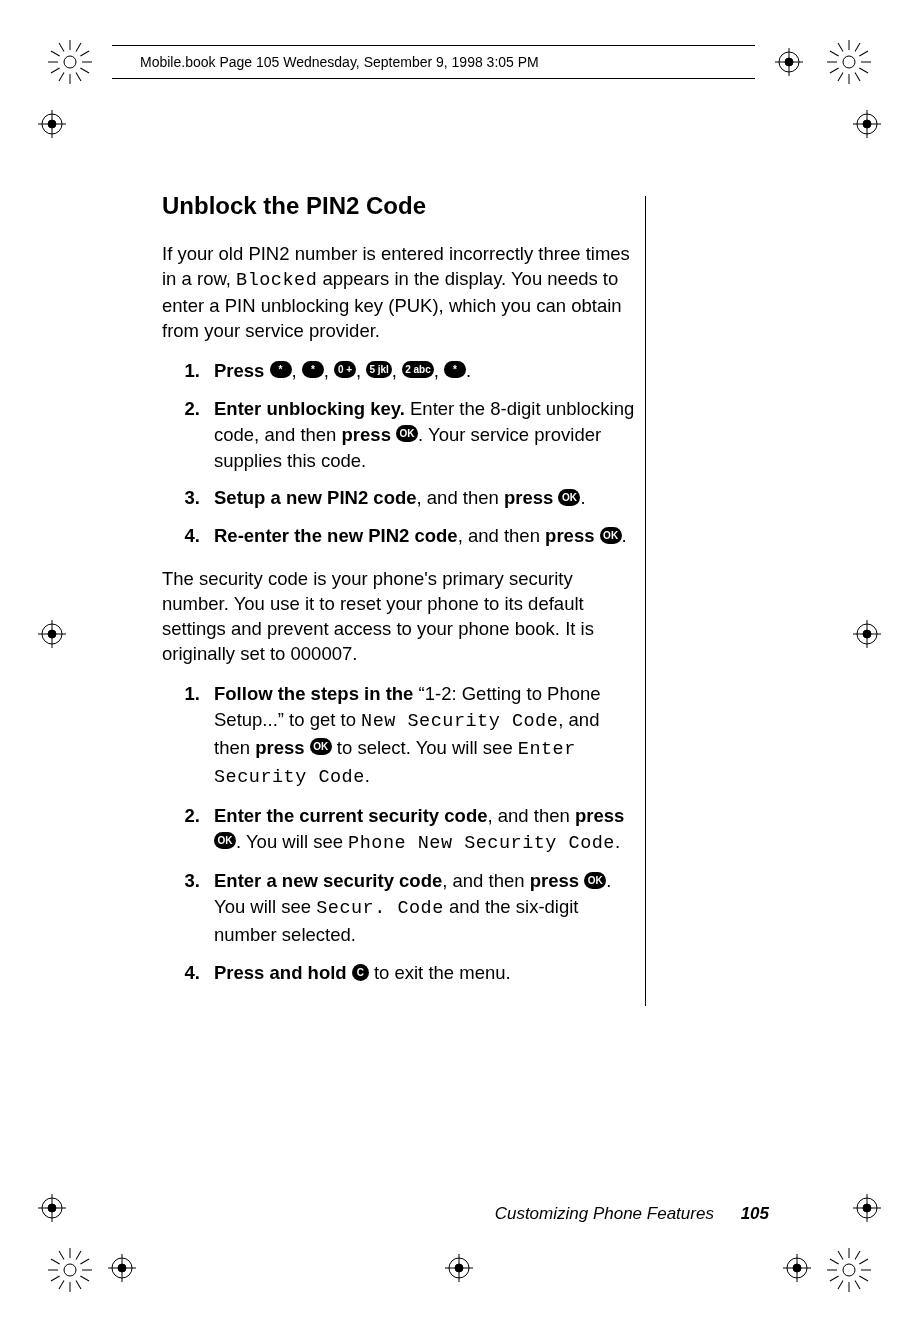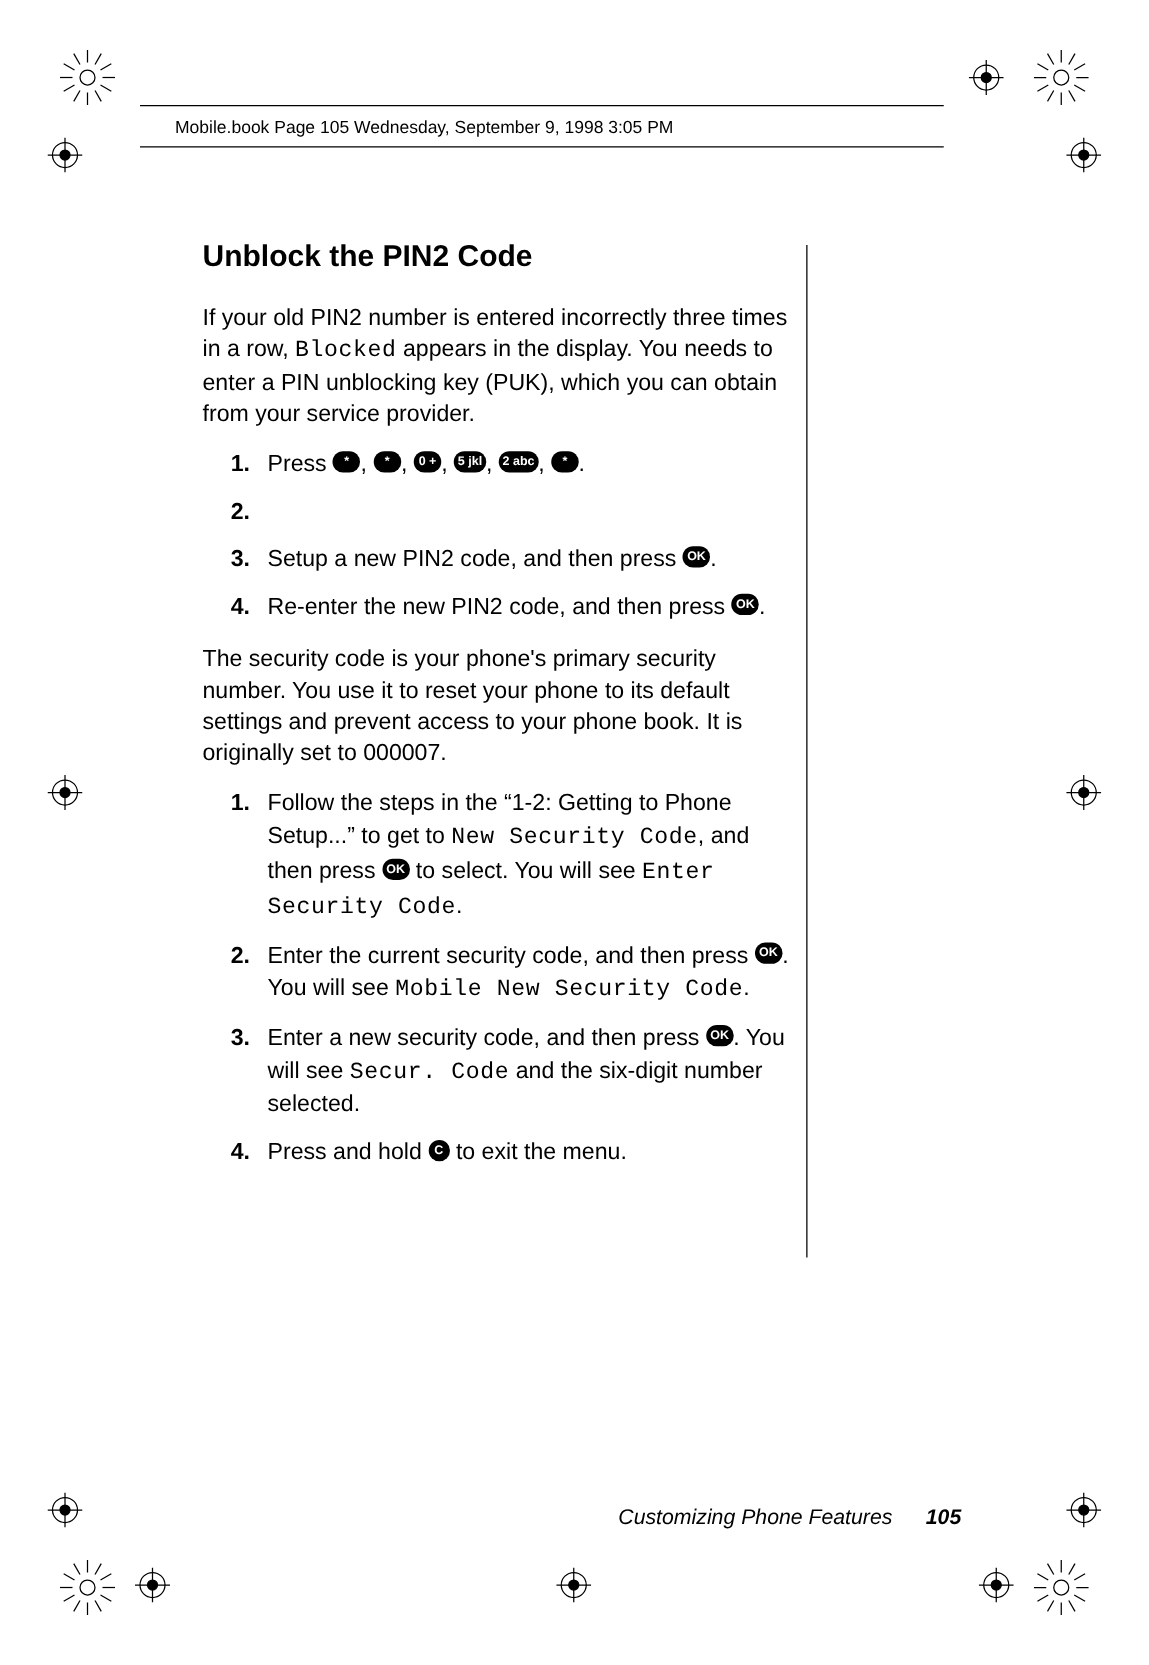--- a/index.html
+++ b/index.html
@@ -31,21 +31,20 @@
     top: 45px;
     width: 643px;
     height: 34px;
     border-top: 1px solid #000;
     border-bottom: 1px solid #000;
     display: flex;
     align-items: center;
     font-size: 14px;
     padding-left: 28px;
     box-sizing: border-box;
-    margin-top: 39px;
   }
   .content {
     position: absolute;
     left: 162px;
     top: 192px;
     width: 477px;
   }
   .h2 {
     font-weight: bold;
     font-size: 24px;
@@ -73,21 +72,21 @@
     flex-shrink: 0;
     text-align: right;
     padding-right: 14px;
   }
   ol.steps > li .body {
     flex: 1;
   }
   .step-indent {
     padding-left: 30px;
   }
-  .bold { font-weight: normal; }
+  .bold { font-weight: bold; }
   .lcd {
     font-family: Liberation Mono, monospace;
     letter-spacing: 0.5px;
   }
   .pill {
     display: inline-flex;
     align-items: center;
     justify-content: center;
     background: #000;
     color: #fff;
@@ -362,20 +361,23 @@
         <span class="pill">*</span>,
         <span class="pill">*</span>,
         <span class="pill">0 +</span>,
         <span class="pill">5 jkl</span>,
         <span class="pill">2 abc</span>,
         <span class="pill">*</span><span>.</span>
       </span>
     </li>
     <li>
       <span class="num">2.</span>
+      <span class="body">
+        <span class="bold">Enter unblocking key.</span><span> Enter the 8-digit unblocking code, and then </span><span class="bold">press </span><span class="pill">OK</span><span>. Your service provider supplies this code.</span>
+      </span>
     </li>
     <li>
       <span class="num">3.</span>
       <span class="body">
         <span class="bold">Setup a new PIN2 code</span><span>, and then </span><span class="bold">press </span><span class="pill">OK</span><span>.</span>
       </span>
     </li>
     <li>
       <span class="num">4.</span>
       <span class="body">
@@ -390,21 +392,21 @@
   <ol class="steps step-indent">
     <li>
       <span class="num">1.</span>
       <span class="body">
         <span class="bold">Follow the steps in the</span><span> “1-2: Getting to Phone Setup...” to get to </span><span class="lcd">New Security Code</span><span>, and then </span><span class="bold">press </span><span class="pill">OK</span><span>  to select. You will see </span><span class="lcd">Enter Security Code</span><span>.</span>
       </span>
     </li>
     <li>
       <span class="num">2.</span>
       <span class="body">
-        <span class="bold">Enter the current security code</span><span>, and then </span><span class="bold">press </span><span class="pill">OK</span><span>. You will see </span><span class="lcd">Mobile New Security Code</span><span>.</span>
+        <span class="bold">Enter the current security code</span><span>, and then </span><span class="bold">press </span><span class="pill">OK</span><span>. You will see </span><span class="lcd">Phone New Security Code</span><span>.</span>
       </span>
     </li>
     <li>
       <span class="num">3.</span>
       <span class="body">
         <span class="bold">Enter a new security code</span><span>, and then </span><span class="bold">press </span><span class="pill">OK</span><span>. You will see </span><span class="lcd">Secur. Code</span><span> and the six-digit number selected.</span>
       </span>
     </li>
     <li>
       <span class="num">4.</span>

